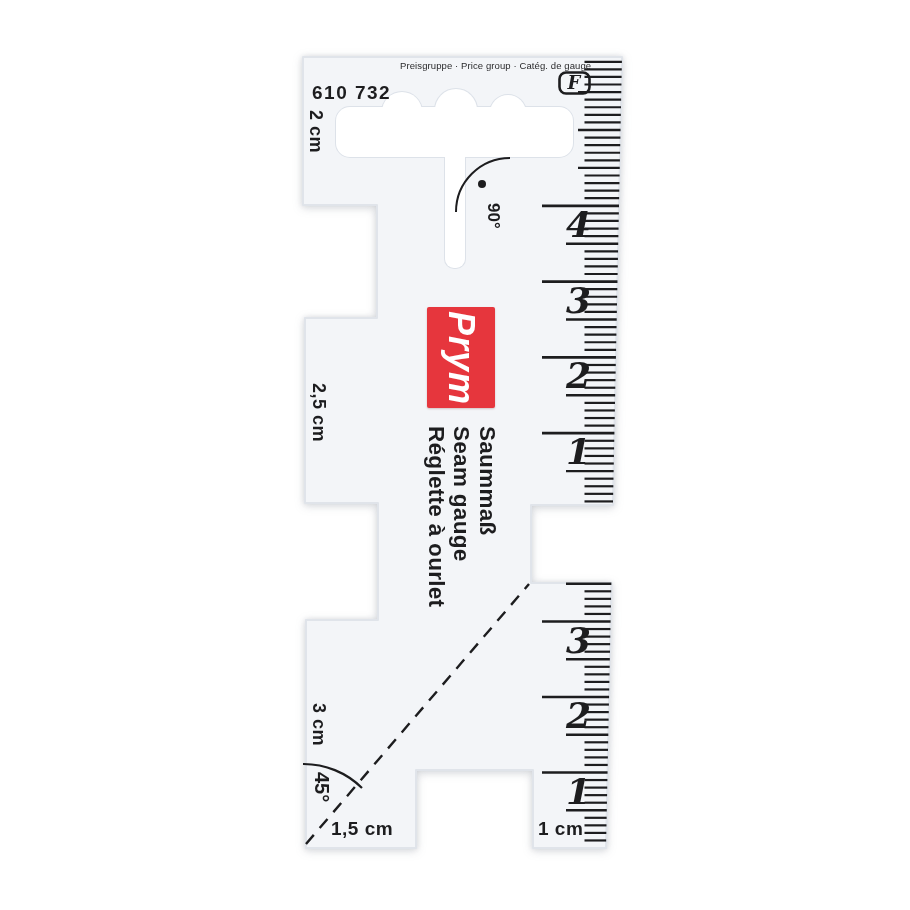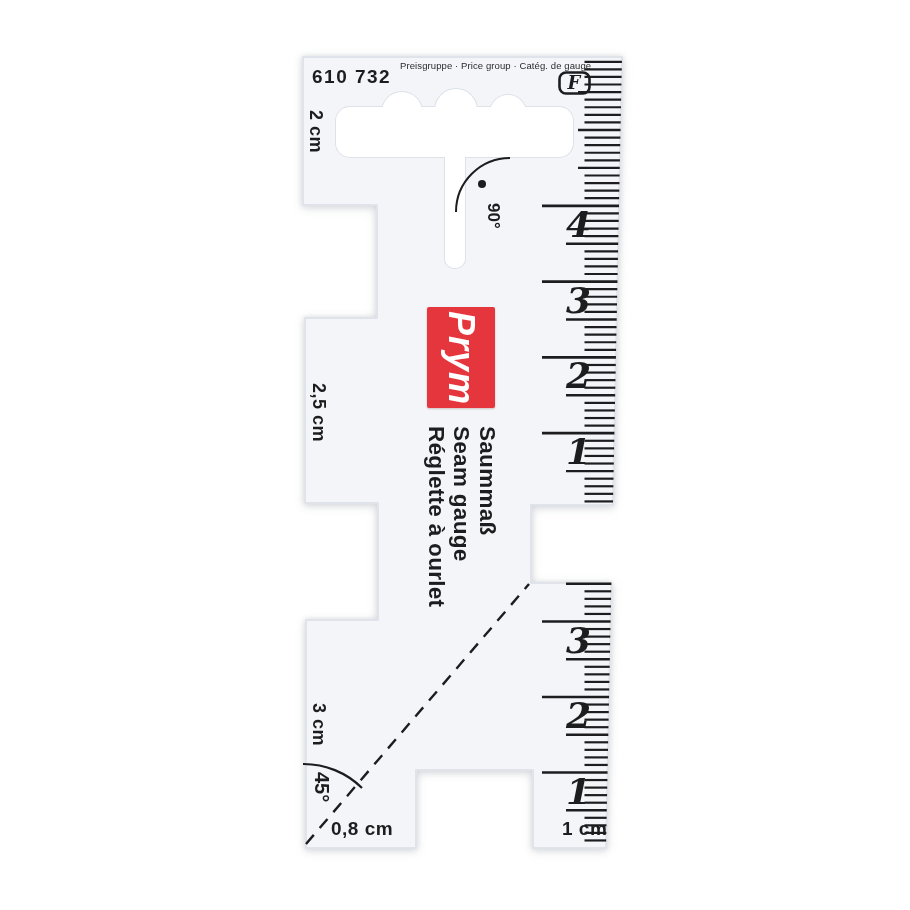--- a/index.html
+++ b/index.html
@@ -8,21 +8,21 @@
     --body:#f3f5f8;
     --edge:#dde2e9;
   }
   html,body{margin:0;padding:0;background:#ffffff;}
   .stage{position:relative;width:910px;height:910px;background:#ffffff;overflow:hidden;
          font-family:"Liberation Sans",sans-serif;color:var(--ink);}
   svg.layer{position:absolute;left:0;top:0;}
   .body-path{filter:drop-shadow(0 2px 5px rgba(90,100,115,.22)) drop-shadow(0 0 2px rgba(90,100,115,.12));}
   .lbl{position:absolute;white-space:nowrap;color:var(--ink);}
   .rot{transform-origin:0 0;transform:rotate(90deg);}
-  .article{font-size:19px;font-weight:700;letter-spacing:1.5px;}
+  .article{font-size:19px;font-weight:700;letter-spacing:1.5px;margin-top:16px;}
   .pricegroup{font-size:9.5px;letter-spacing:0.1px;color:#2a2a2c;}
   .fbox{width:30px;height:21px;text-align:center;line-height:21px;
         font-family:"DejaVu Serif",serif;font-style:italic;font-weight:bold;font-size:18px;}
   .notch-lbl{font-size:18px;font-weight:700;letter-spacing:0.5px;}
   .angle-lbl{font-weight:700;}
   .flat-lbl{font-size:19px;font-weight:700;letter-spacing:0.5px;}
   .logo{position:absolute;left:427px;top:307px;width:68px;height:101px;background:var(--red);
         border-radius:2px;box-shadow:0 1px 2px rgba(120,40,40,.25);}
   .logo-text{position:absolute;left:50%;top:50%;transform:translate(-50%,-50%) rotate(90deg);
              color:#ffffff;font-weight:bold;font-style:italic;font-size:36px;letter-spacing:1px;}
@@ -180,23 +180,23 @@
   <div class="lbl rot notch-lbl" style="left:326px;top:110px;">2 cm</div>
 
   <div class="lbl rot notch-lbl" style="left:329px;top:383px;">2,5 cm</div>
 
   <div class="lbl rot notch-lbl" style="left:329px;top:703px;">3 cm</div>
 
   <div class="lbl rot angle-lbl" style="left:503px;top:203px;font-size:17px;">90°</div>
 
   <div class="lbl rot angle-lbl" style="left:333px;top:772px;font-size:20px;">45°</div>
 
-  <div class="lbl flat-lbl" style="left:331px;top:818px;">0,8 cm</div>
-
-  <div class="lbl flat-lbl" style="left:562px;top:818px;">1 cm</div>
+  <div class="lbl flat-lbl" style="left:331px;top:818px;">1,5 cm</div>
+
+  <div class="lbl flat-lbl" style="left:538px;top:818px;">1 cm</div>
 
   <div class="logo">
     <span class="logo-text">Prym</span>
   </div>
 
   <div class="lbl rot names" style="left:500px;top:426px;">
     <div>Saummaß</div>
     <div>Seam gauge</div>
     <div>Réglette à ourlet</div>
   </div>

